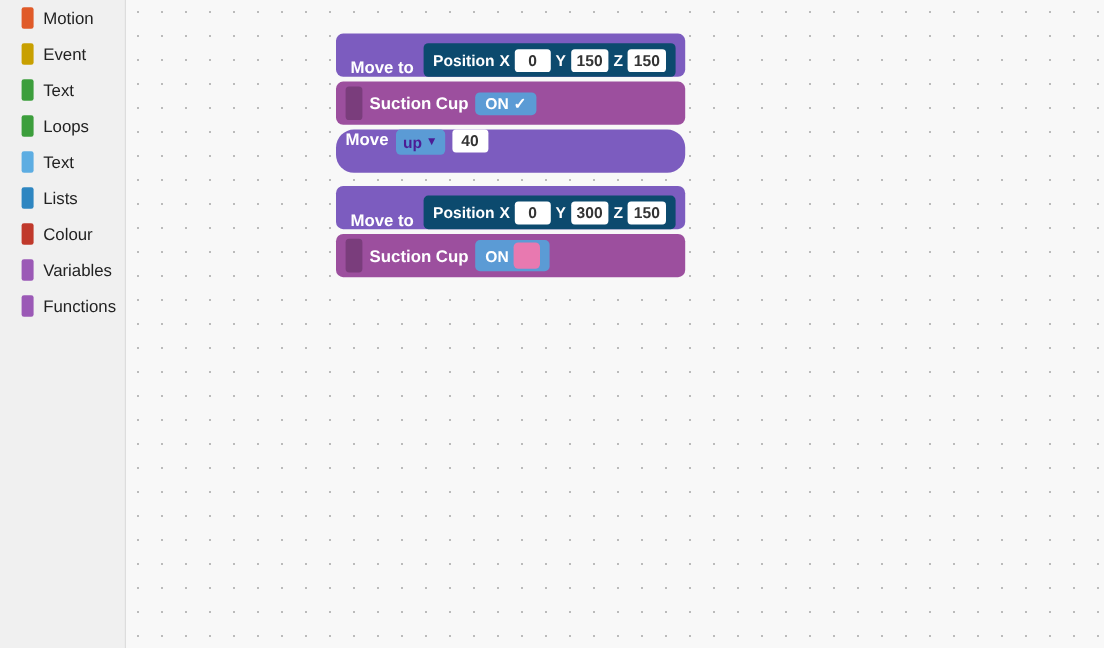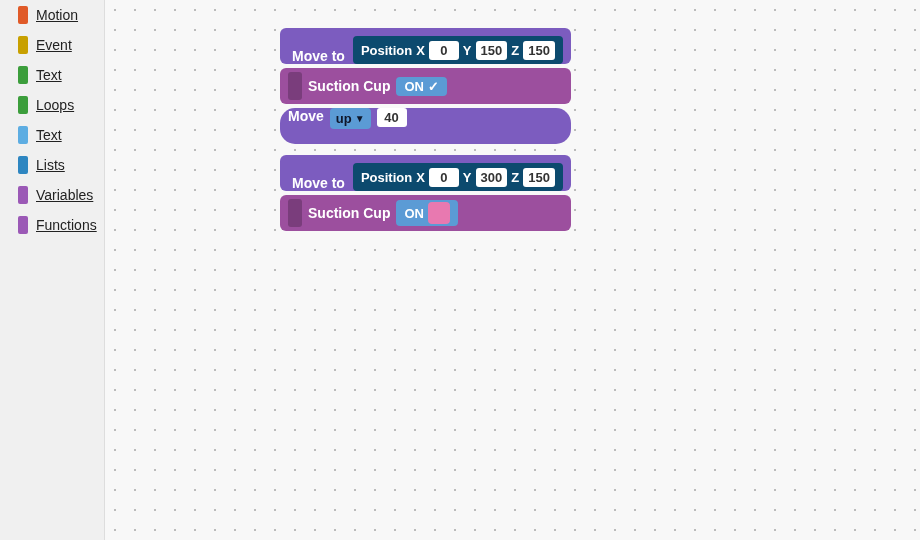--- a/index.html
+++ b/index.html
@@ -22,21 +22,20 @@
       border-right: 1px solid #ddd;
     }
     .sidebar-item {
       padding: 6px 10px 6px 18px;
       cursor: pointer;
       font-size: 14px;
       color: #222;
       display: flex;
       align-items: center;
       gap: 8px;
-      text-decoration: underline;
     }
     .sidebar-color {
       width: 10px;
       height: 18px;
       border-radius: 2px;
       flex-shrink: 0;
     }
 
     
     #canvas {
@@ -157,21 +156,21 @@
       height: 36px;
       padding: 0 8px;
       gap: 6px;
       color: white;
       font-weight: bold;
     }
     .dropdown-btn {
       background: #5b9bd5;
       border-radius: 4px;
       padding: 3px 6px;
-      color: #0f172a;
+      color: #4c1d95;
       font-size: 13px;
       display: flex;
       align-items: center;
       gap: 3px;
       cursor: pointer;
     }
     .dropdown-arrow {
       font-size: 10px;
     }
   </style>
@@ -195,20 +194,24 @@
     <span class="sidebar-color" style="background:#3c9e3c;"></span>
     <span>Loops</span>
   </div>
   <div class="sidebar-item">
     <span class="sidebar-color" style="background:#5dade2;"></span>
     <span>Text</span>
   </div>
   <div class="sidebar-item">
     <span class="sidebar-color" style="background:#2e86c1;"></span>
     <span>Lists</span>
+  </div>
+  <div class="sidebar-item">
+    <span class="sidebar-color" style="background:#c0392b;"></span>
+    <span>Colour</span>
   </div>
   <div class="sidebar-item">
     <span class="sidebar-color" style="background:#9b59b6;"></span>
     <span>Variables</span>
   </div>
   <div class="sidebar-item">
     <span class="sidebar-color" style="background:#9b59b6;"></span>
     <span>Functions</span>
   </div>
 </div>

